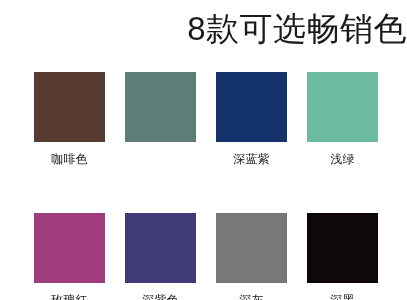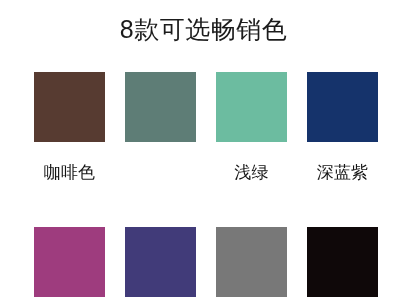--- a/index.html
+++ b/index.html
@@ -14,22 +14,22 @@
     font-family: "Liberation Sans", "DejaVu Sans", sans-serif;
     color: #1a1a1a;
     position: relative;
   }
 
   #page-title {
     position: absolute;
     top: 14px;
     left: 0;
     width: 407px;
-    text-align: center;
-    font-size: 25px;
+    text-align: right;
+    font-size: 33px;
     line-height: 30px;
     font-weight: 400;
     letter-spacing: 0.5px;
     color: #1b1b1b;
     white-space: nowrap;
   }
 
   #swatch-grid {
     position: absolute;
     top: 72px;
@@ -50,22 +50,22 @@
   }
 
   .swatch-chip {
     width: 71px;
     height: 70px;
     display: block;
     box-sizing: border-box;
   }
 
   .swatch-label {
-    margin-top: 24px;
-    font-size: 17px;
+    margin-top: 10px;
+    font-size: 12px;
     line-height: 14px;
     font-weight: 400;
     color: #141414;
     white-space: nowrap;
     letter-spacing: 0.2px;
     align-self: center;
   }
 </style>
 </head>
 <body style="background-color: rgb(255, 255, 255);">
@@ -77,27 +77,27 @@
   <div class="swatch-cell">
     <span class="swatch-chip" style="background-color: rgb(87, 59, 49);"></span>
     <span class="swatch-label">咖啡色</span>
   </div>
 
   <div class="swatch-cell">
     <span class="swatch-chip" style="background-color: rgb(94, 125, 118);"></span>
   </div>
 
   <div class="swatch-cell">
-    <span class="swatch-chip" style="background-color: rgb(108, 188, 160);"></span>
-    <span class="swatch-label">浅绿</span>
+    <span class="swatch-chip" style="background-color: rgb(21, 51, 107);"></span>
+    <span class="swatch-label">深蓝紫</span>
   </div>
 
   <div class="swatch-cell">
-    <span class="swatch-chip" style="background-color: rgb(21, 51, 107);"></span>
-    <span class="swatch-label">深蓝紫</span>
+    <span class="swatch-chip" style="background-color: rgb(108, 188, 160);"></span>
+    <span class="swatch-label">浅绿</span>
   </div>
 
   <div class="swatch-cell">
     <span class="swatch-chip" style="background-color: rgb(158, 60, 126);"></span>
     <span class="swatch-label">玫瑰红</span>
   </div>
 
   <div class="swatch-cell">
     <span class="swatch-chip" style="background-color: rgb(65, 59, 121);"></span>
     <span class="swatch-label">深紫色</span>

